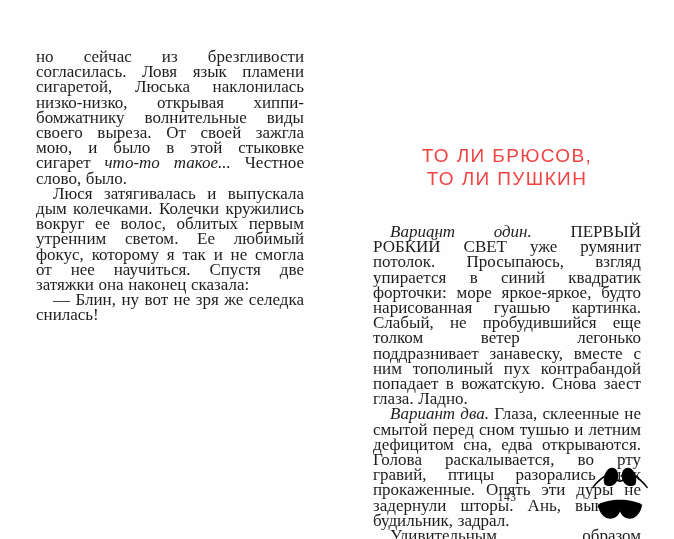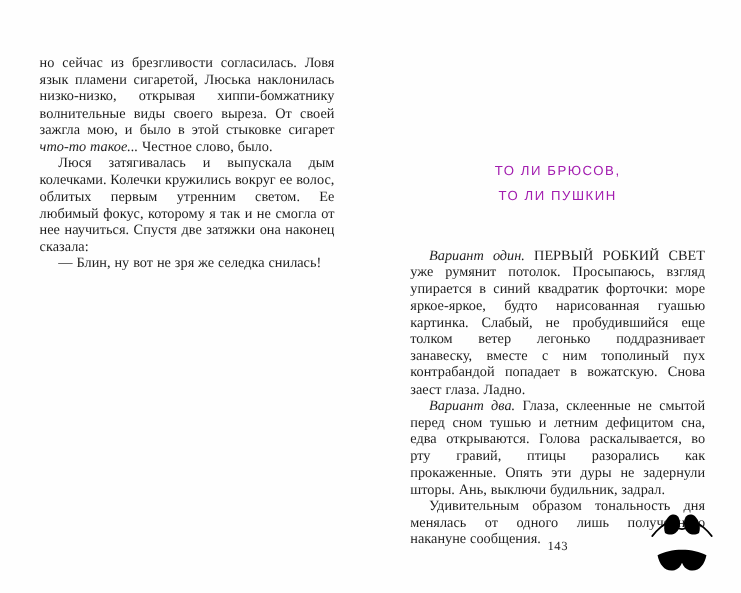--- a/index.html
+++ b/index.html
@@ -16,39 +16,39 @@
     height: 539px;
     background: #fefefe;
   }
   .text-col {
     position: absolute;
     width: 268px;
   }
   .col-left  { left: 36px;  top: 49px; }
   .col-right { left: 373px; top: 224px; }
   .para {
-    font-size: 13px;
+    font-size: 17px;
     line-height: 15.2px;
     text-align: justify;
     word-spacing: 0.3px;
   }
   .para.indent { text-indent: 17px; }
   .it { font-style: italic; }
   .chapter-title {
     position: absolute;
     left: 373px;
     top: 144px;
     width: 268px;
     text-align: center;
     font-family: "Liberation Sans", sans-serif;
     font-weight: 500;
-    font-size: 12px;
+    font-size: 19px;
     line-height: 23px;
     letter-spacing: 1.4px;
-    color: #a21caf;
+    color: #ef4444;
   }
   .page-number {
     position: absolute;
     left: 373px;
     top: 491px;
     width: 268px;
     text-align: center;
     font-size: 11.5px;
     letter-spacing: 0.5px;
     color: #222;

